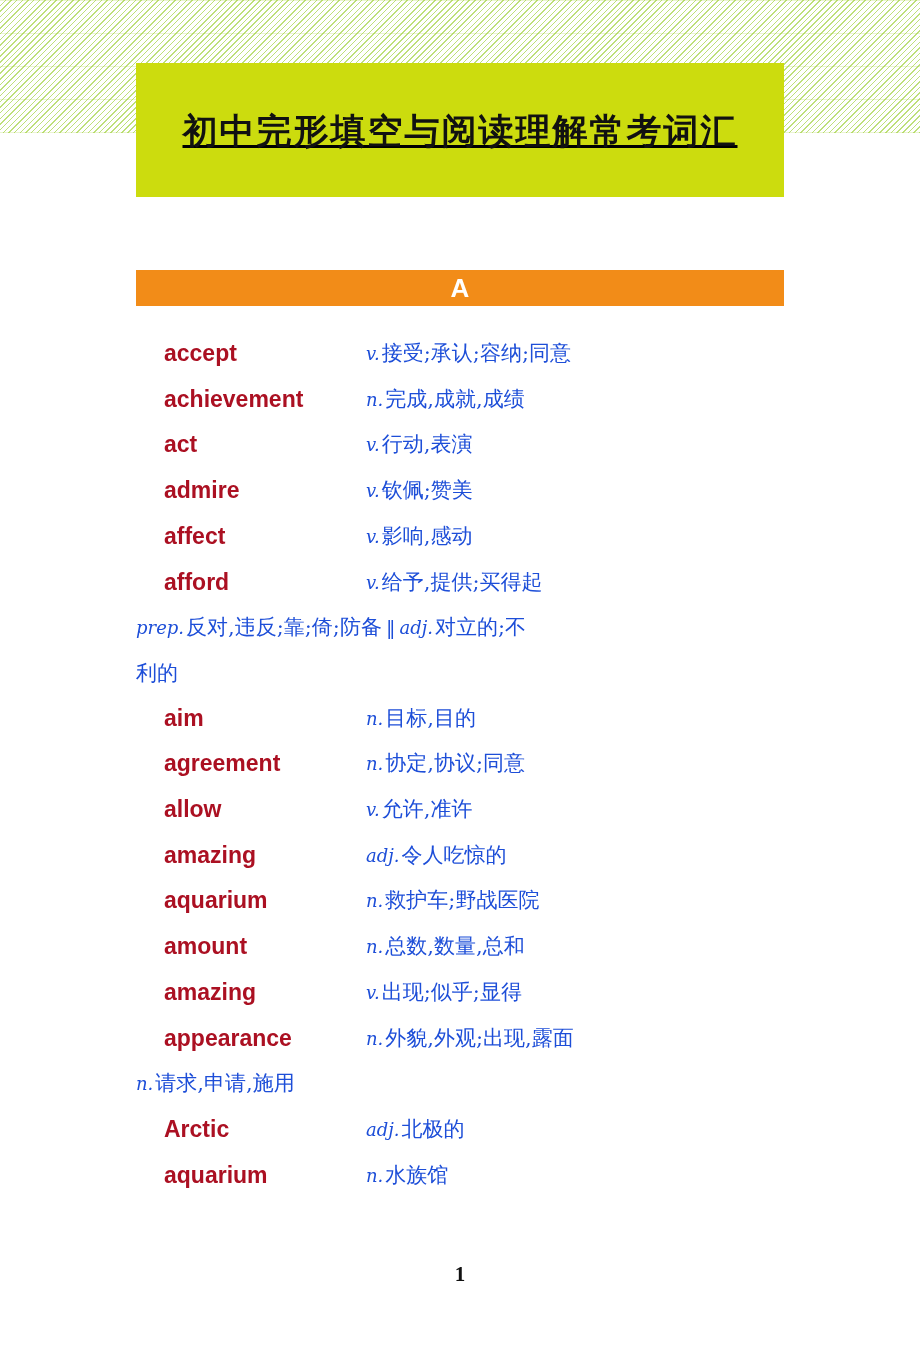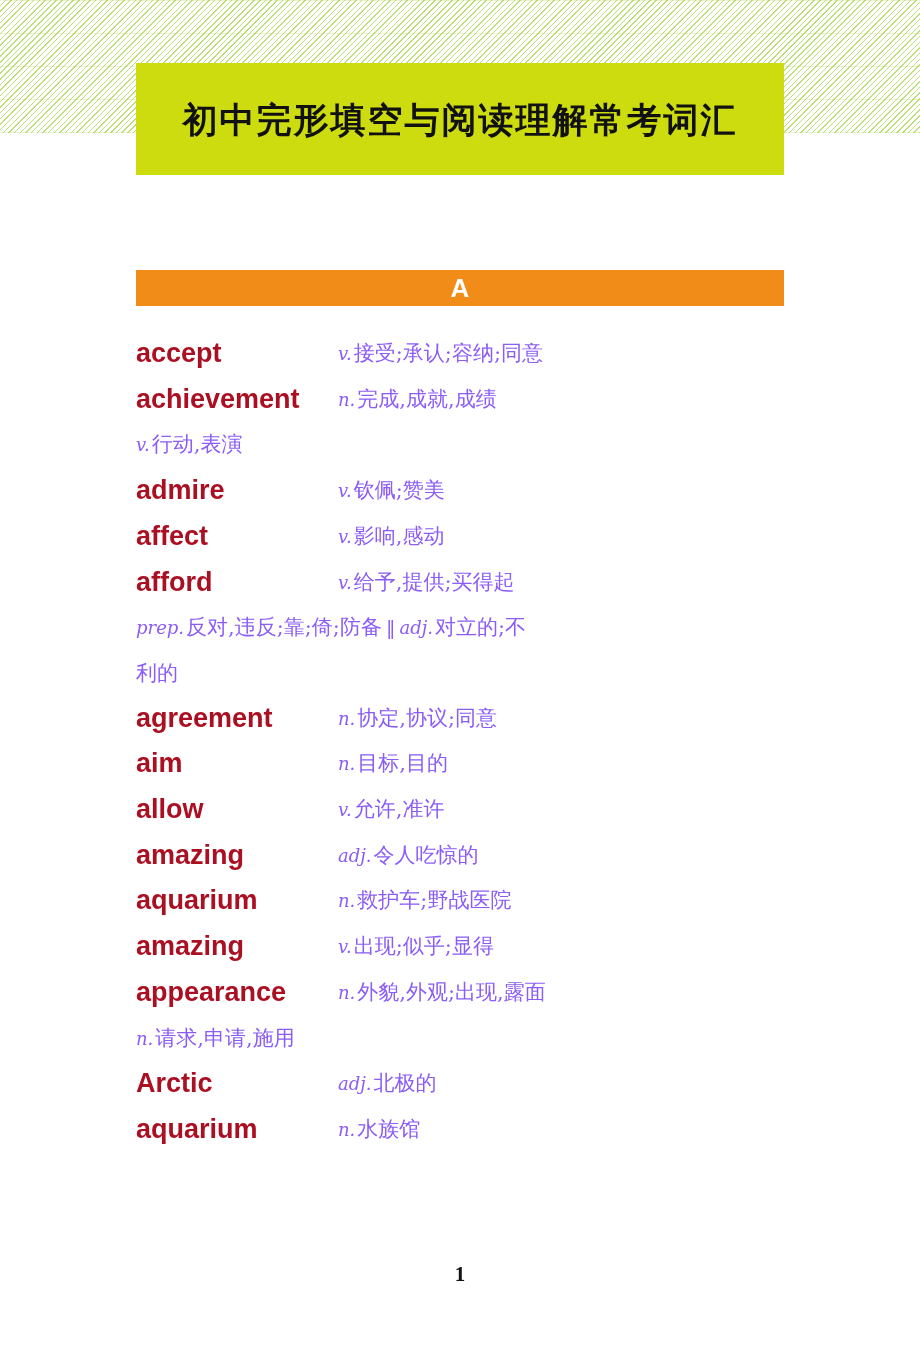--- a/index.html
+++ b/index.html
@@ -40,26 +40,27 @@
       );
     z-index: 1;
   }
 
   
   #title-banner {
     position: absolute;
     left: 136px;
     top: 63px;
     width: 648px;
-    height: 112px;
+    height: 134px;
     background: #ccdc0e;
     z-index: 3;
     display: flex;
     align-items: center;
     justify-content: center;
+    text-decoration: underline;
   }
   #title-text {
     font-family: "DejaVu Serif", "Liberation Serif", serif;
     font-weight: bold;
     font-size: 35px;
     letter-spacing: 2px;
     color: #111111;
     line-height: 1;
     white-space: nowrap;
   }
@@ -97,28 +98,29 @@
     display: flex;
     align-items: flex-start;
     min-height: 44.7px;
   }
   .entry-word {
     width: 202px;
     flex: 0 0 202px;
     color: #ab1022;
     font-family: "Liberation Sans", sans-serif;
     font-weight: bold;
-    font-size: 27px;
+    font-size: 23px;
     line-height: 44.7px;
     white-space: nowrap;
+    margin-left: 28px;
   }
   .entry-def {
     flex: 1 1 auto;
     max-width: 406px;
-    color: #8b5cf6;
+    color: #1d4ed8;
     font-family: "DejaVu Serif", "Liberation Serif", serif;
     font-size: 20px;
     line-height: 44.7px;
   }
   .pos {
     font-style: italic;
     font-family: "DejaVu Serif", "Liberation Serif", serif;
     font-size: 18px;
     padding-right: 2px;
   }
@@ -162,58 +164,63 @@
 <div id="word-list">
     <div class="entry">
       <div class="entry-word">accept</div>
       <div class="entry-def"><span class="pos">v.</span><span class="cn">接受;承认;容纳;同意</span></div>
     </div>
     <div class="entry">
       <div class="entry-word">achievement</div>
       <div class="entry-def"><span class="pos">n.</span><span class="cn">完成,成就,成绩</span></div>
     </div>
     <div class="entry">
+      <div class="entry-word">act</div>
       <div class="entry-def"><span class="pos">v.</span><span class="cn">行动,表演</span></div>
     </div>
     <div class="entry">
       <div class="entry-word">admire</div>
       <div class="entry-def"><span class="pos">v.</span><span class="cn">钦佩;赞美</span></div>
     </div>
     <div class="entry">
       <div class="entry-word">affect</div>
       <div class="entry-def"><span class="pos">v.</span><span class="cn">影响,感动</span></div>
     </div>
     <div class="entry">
       <div class="entry-word">afford</div>
       <div class="entry-def"><span class="pos">v.</span><span class="cn">给予,提供;买得起</span></div>
     </div>
     <div class="entry">
       <div class="entry-def"><span class="pos">prep.</span><span class="cn">反对,违反;靠;倚;防备</span><span class="sep">‖</span><span class="pos">adj.</span><span class="cn">对立的;不利的</span></div>
     </div>
     <div class="entry">
+      <div class="entry-word">aim</div>
+      <div class="entry-def"><span class="pos">n.</span><span class="cn">目标,目的</span></div>
+    </div>
+    <div class="entry">
       <div class="entry-word">agreement</div>
       <div class="entry-def"><span class="pos">n.</span><span class="cn">协定,协议;同意</span></div>
     </div>
     <div class="entry">
-      <div class="entry-word">aim</div>
-      <div class="entry-def"><span class="pos">n.</span><span class="cn">目标,目的</span></div>
-    </div>
-    <div class="entry">
       <div class="entry-word">allow</div>
       <div class="entry-def"><span class="pos">v.</span><span class="cn">允许,准许</span></div>
     </div>
     <div class="entry">
       <div class="entry-word">amazing</div>
       <div class="entry-def"><span class="pos">adj.</span><span class="cn">令人吃惊的</span></div>
     </div>
     <div class="entry">
       <div class="entry-word">aquarium</div>
       <div class="entry-def"><span class="pos">n.</span><span class="cn">救护车;野战医院</span></div>
     </div>
     <div class="entry">
+      <div class="entry-word">amount</div>
+      <div class="entry-def"><span class="pos">n.</span><span class="cn">总数,数量,总和</span></div>
+    </div>
+    <div class="entry">
       <div class="entry-word">amazing</div>
       <div class="entry-def"><span class="pos">v.</span><span class="cn">出现;似乎;显得</span></div>
     </div>
     <div class="entry">
       <div class="entry-word">appearance</div>
       <div class="entry-def"><span class="pos">n.</span><span class="cn">外貌,外观;出现,露面</span></div>
     </div>
     <div class="entry">
       <div class="entry-def"><span class="pos">n.</span><span class="cn">请求,申请,施用</span></div>
     </div>

